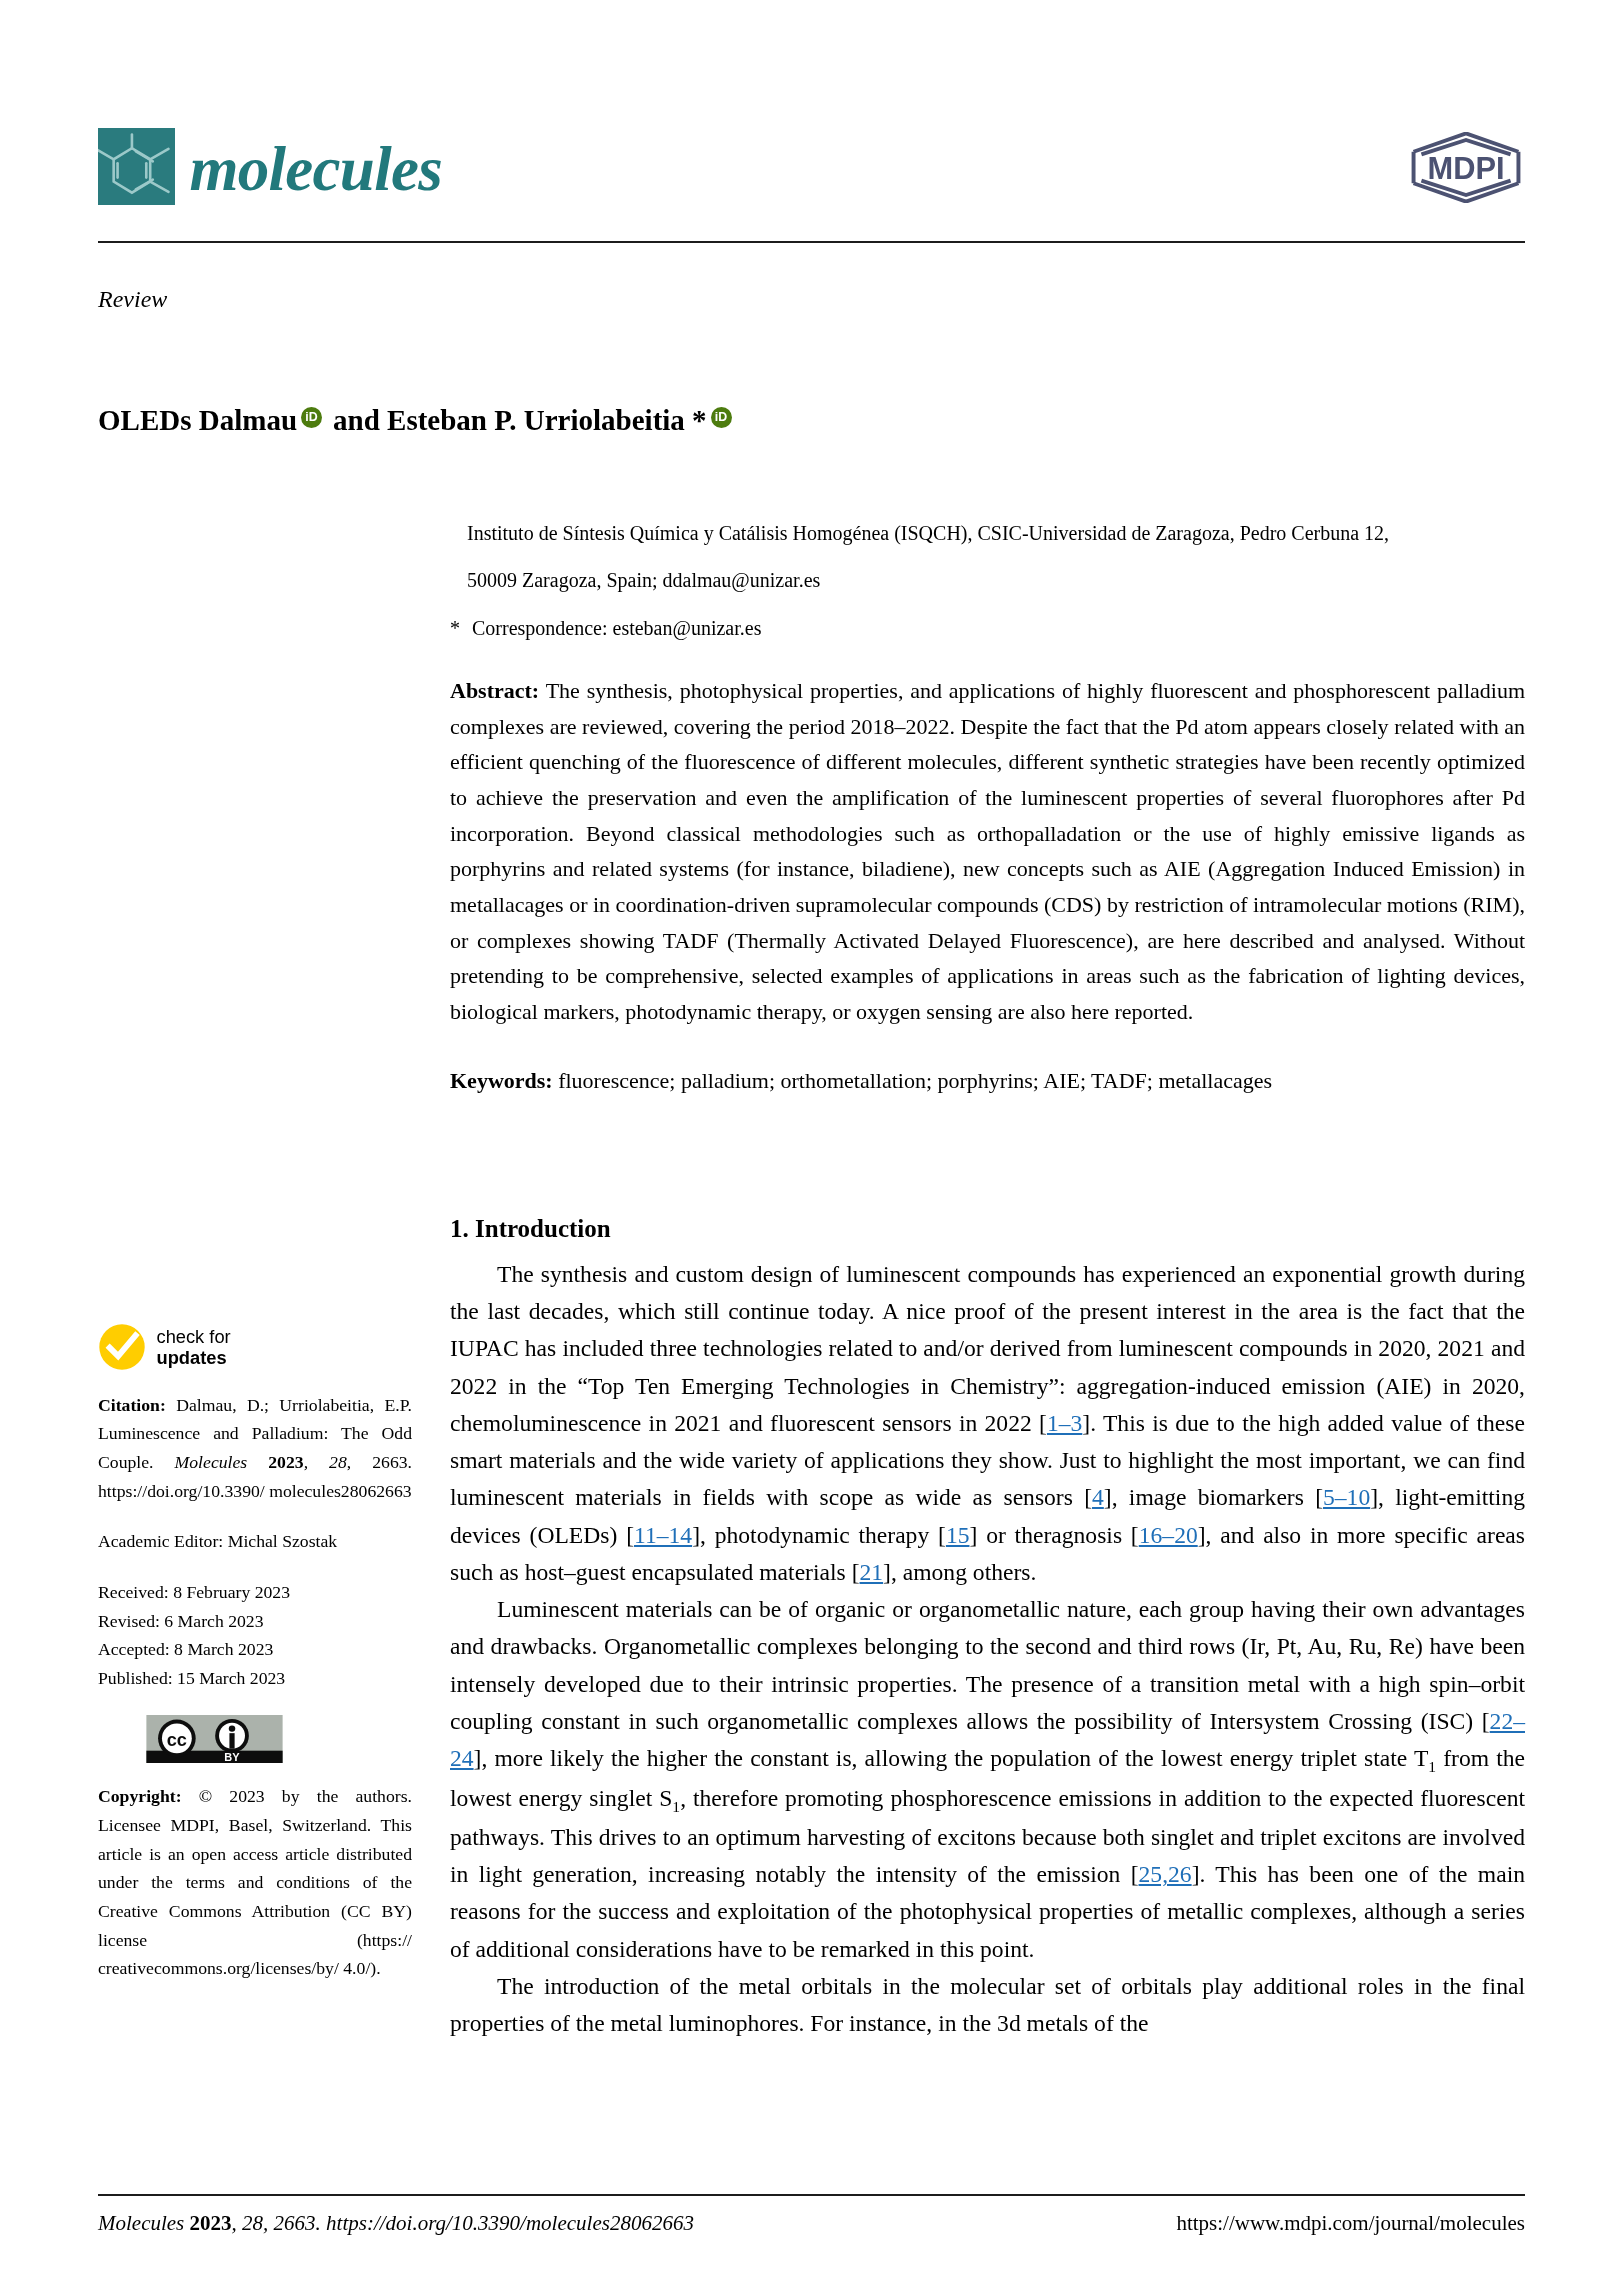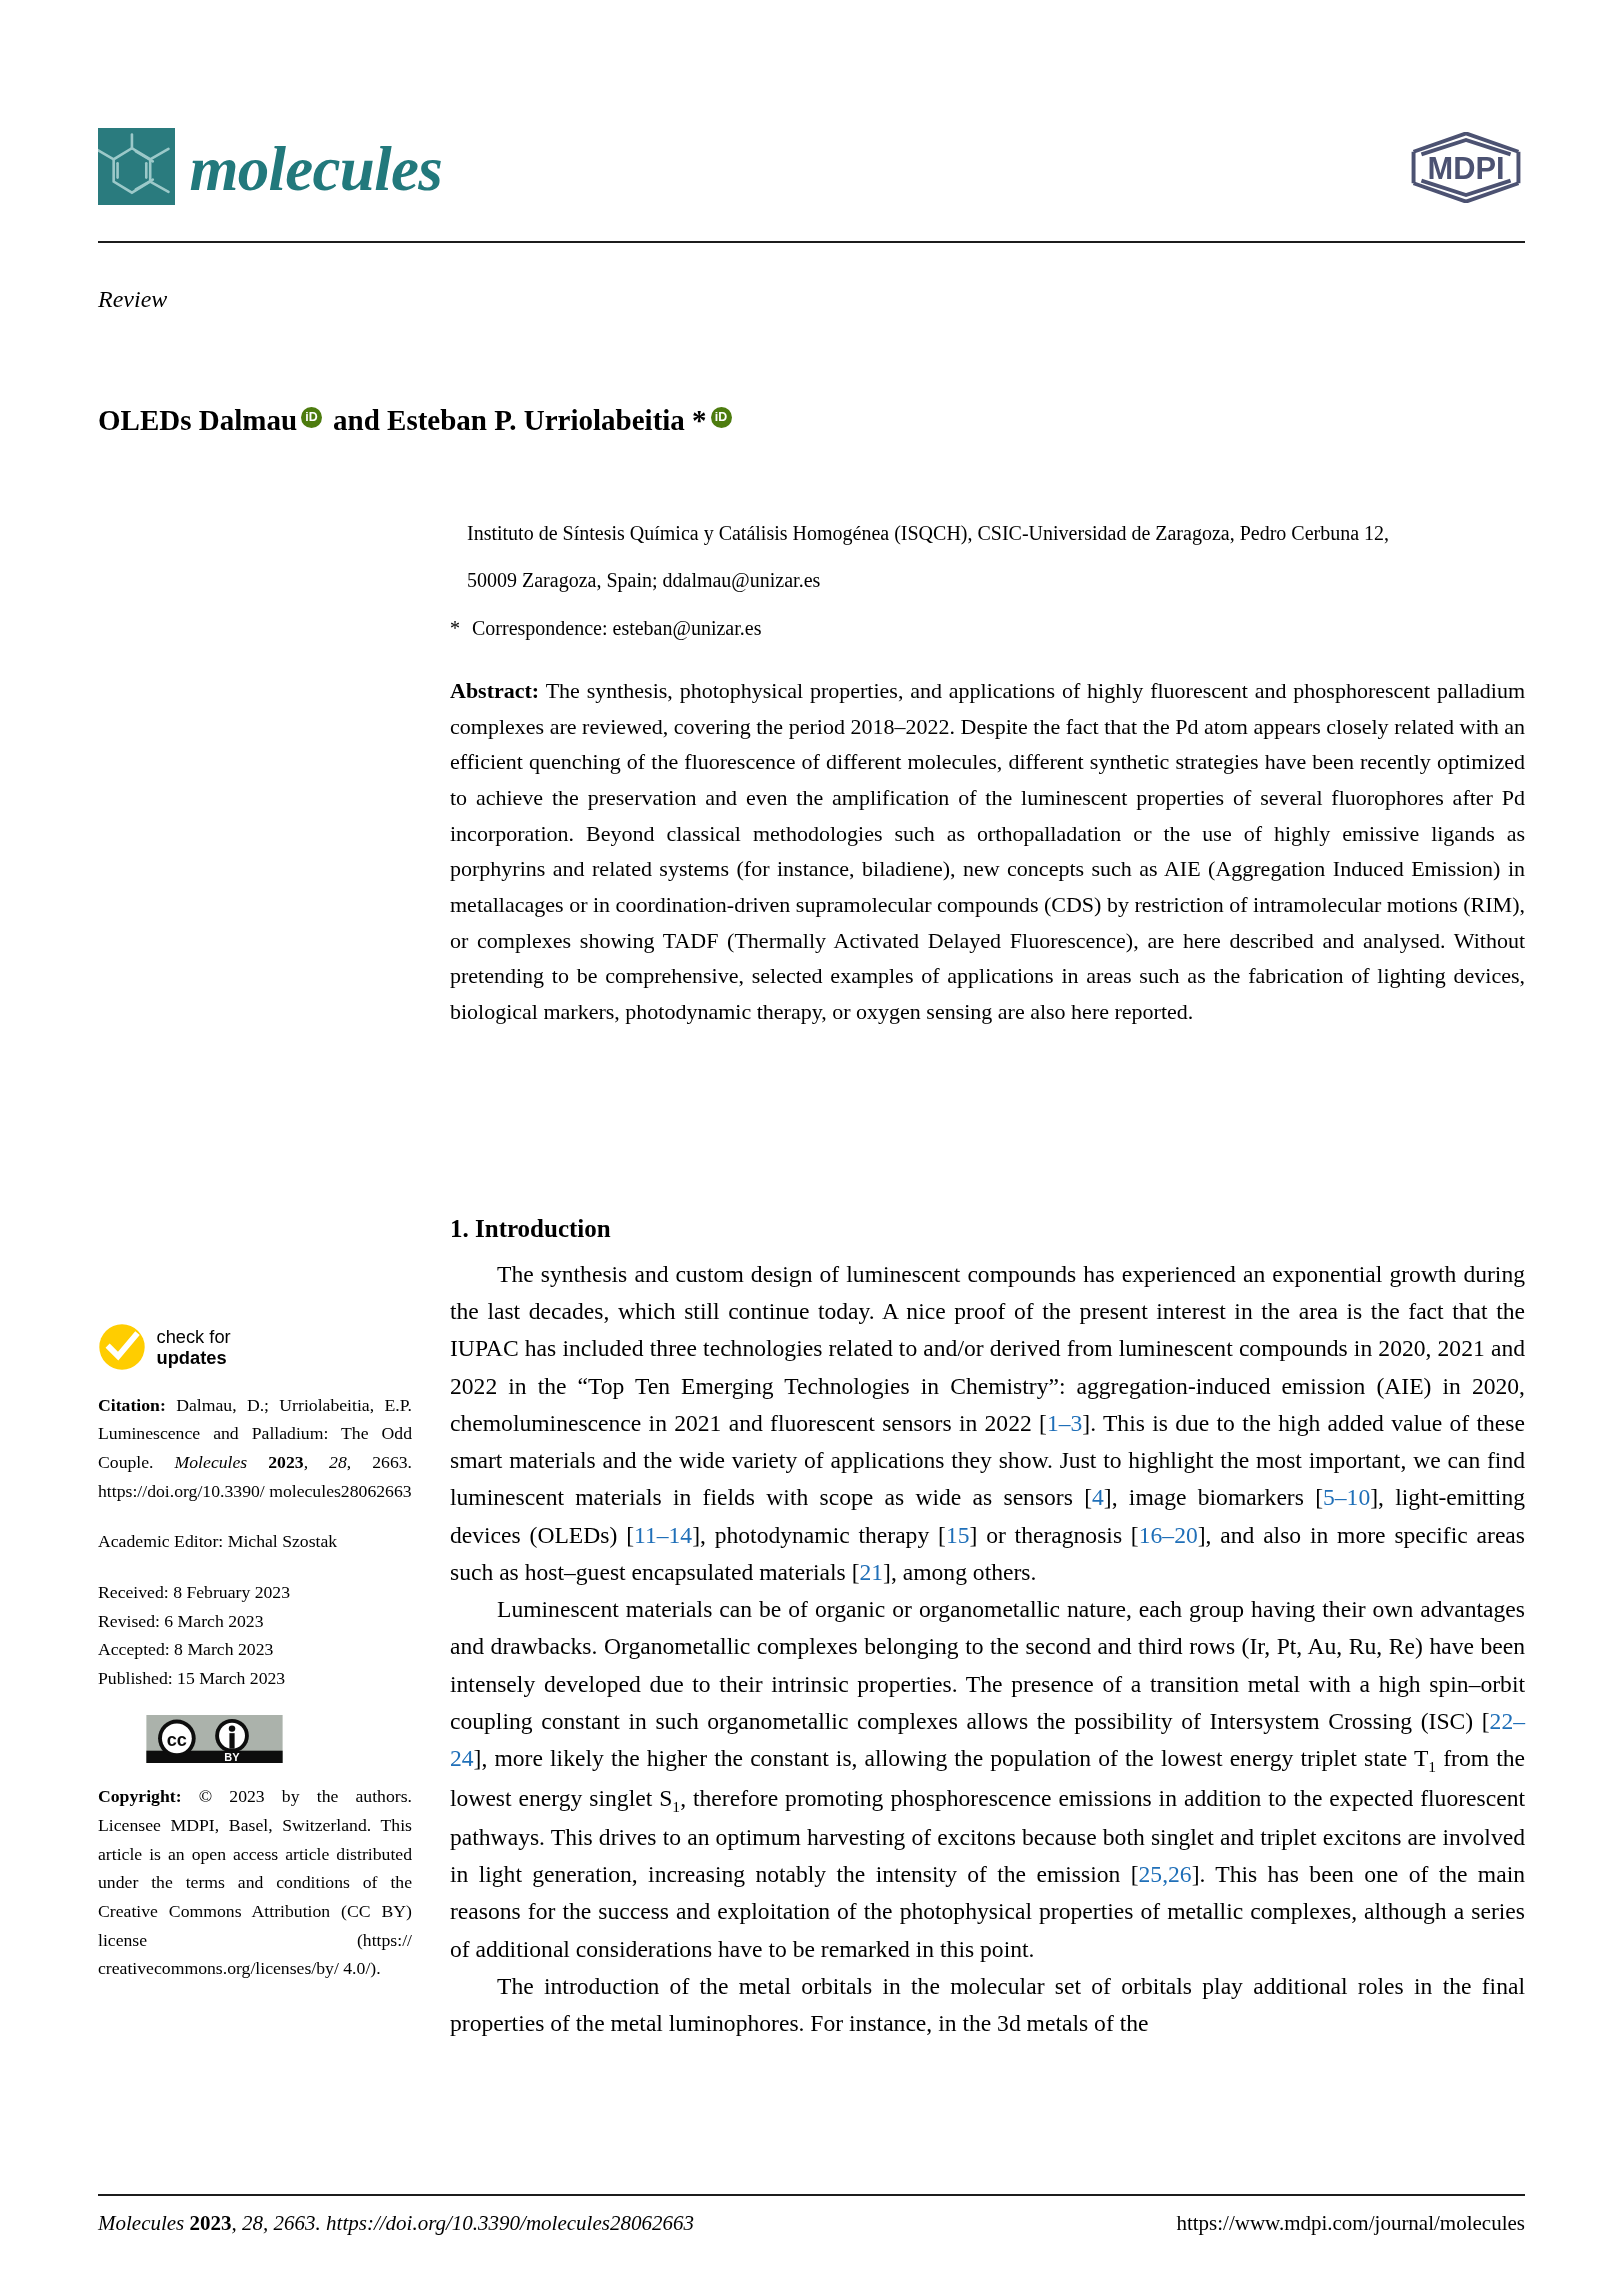--- a/index.html
+++ b/index.html
@@ -166,21 +166,21 @@
     line-height: 1.2;
   }
   .body-p {
     font-size: 23.6px;
     line-height: 1.58;
     text-align: justify;
     text-justify: inter-word;
     text-indent: 47px;
     margin: 0;
   }
-  .ref { color: #1F6FB8; }
+  .ref { color: #1F6FB8; text-decoration: underline; }
   sub { font-size: 0.66em; }
 
   
   .sidebar {
     position: absolute;
     left: 98px;
     top: 1323px;
     width: 314px;
     font-size: 17.7px;
     line-height: 1.62;
@@ -289,20 +289,23 @@
     </div>
     <div class="corr">
       <span class="star">*</span>
       <span>Correspondence: esteban@unizar.es</span>
     </div>
 
     <div class="abstract">
       <b>Abstract:</b><span> The synthesis, photophysical properties, and applications of highly fluorescent and phosphorescent palladium complexes are reviewed, covering the period 2018–2022. Despite the fact that the Pd atom appears closely related with an efficient quenching of the fluorescence of different molecules, different synthetic strategies have been recently optimized to achieve the preservation and even the amplification of the luminescent properties of several fluorophores after Pd incorporation. Beyond classical methodologies such as orthopalladation or the use of highly emissive ligands as porphyrins and related systems (for instance, biladiene), new concepts such as AIE (Aggregation Induced Emission) in metallacages or in coordination-driven supramolecular compounds (CDS) by restriction of intramolecular motions (RIM), or complexes showing TADF (Thermally Activated Delayed Fluorescence), are here described and analysed. Without pretending to be comprehensive, selected examples of applications in areas such as the fabrication of lighting devices, biological markers, photodynamic therapy, or oxygen sensing are also here reported.</span>
     </div>
 
+    <div class="keywords">
+      <b>Keywords:</b><span> fluorescence; palladium; orthometallation; porphyrins; AIE; TADF; metallacages</span>
+    </div>
   </div>
 
   <div class="sidebar">
 
     <div class="cfu">
       <span class="cfu-badge">
         <svg width="48" height="48" viewBox="0 0 74 74">
           <circle cx="37" cy="37" r="35" fill="#FFCD00"></circle>
           <path d="M18 38 L31 51 L58 19" stroke="#ffffff" stroke-width="9" fill="none" stroke-linecap="square" stroke-linejoin="miter"></path>
         </svg>

